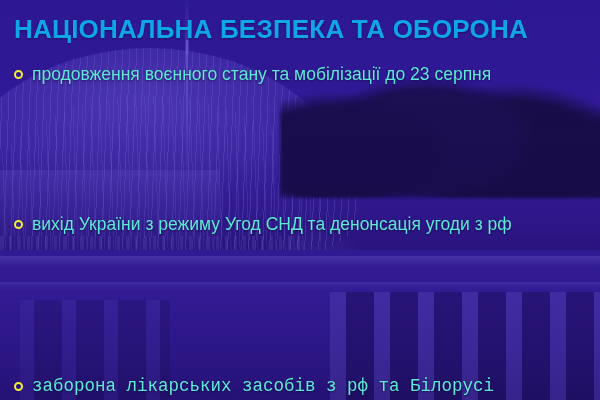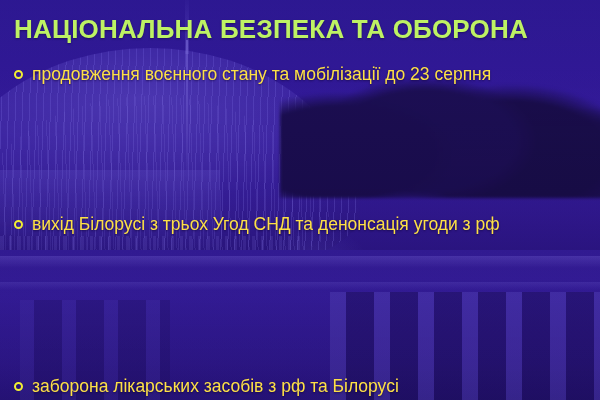--- a/index.html
+++ b/index.html
@@ -120,21 +120,21 @@
   .wash2{
     position:absolute;inset:0;
     background:linear-gradient(180deg,rgba(90,50,230,.16),rgba(50,20,150,.10));
   }
 
   
   .content{position:absolute;inset:0;}
 
   .heading{
     position:absolute;
-    color:#bef264;
+    color:#0ea5e9;
     font-weight:bold;
     letter-spacing:.2px;
     white-space:nowrap;
     text-shadow:0 1px 2px rgba(20,8,60,.55);
   }
   #heading-1{left:14px;top:14px;font-size:26px;}
   #heading-2{left:14px;top:333px;font-size:26px;}
 
   .bullet-row{
     position:absolute;
@@ -145,31 +145,31 @@
   .bullet-marker{
     flex:0 0 auto;
     width:9px;height:9px;
     margin-top:7px;margin-right:9px;
     border:2px solid #f2ef33;
     border-radius:50%;
     background:transparent;
     box-sizing:border-box;
   }
   .bullet-text{
-    color:#fde047;
+    color:#5eead4;
     font-size:17.5px;
     line-height:23px;
     font-weight:normal;
     text-shadow:0 1px 2px rgba(18,6,55,.65);
     max-width:562px;
   }
   #bullet-0{top:63px;}
   #bullet-1{top:143px;}
   #bullet-2{top:213px;}
-  #bullet-3{top:375px;}
+  #bullet-3{top:375px;font-family:Liberation Mono, monospace;}
 </style>
 </head>
 <body>
 
 <div id="slide">
 
   <div class="bg">
     <div class="sky"></div>
     <div class="dome"></div>
     <div class="dome2"></div>
@@ -193,21 +193,21 @@
     <div class="heading" id="heading-1">НАЦІОНАЛЬНА БЕЗПЕКА ТА ОБОРОНА</div>
 
     <div class="bullet-row" id="bullet-0">
       <span class="bullet-marker"></span>
       <span class="bullet-text">продовження воєнного стану та мобілізації  до 23 серпня</span>
     </div>
 
 
     <div class="bullet-row" id="bullet-2">
       <span class="bullet-marker"></span>
-      <span class="bullet-text">вихід Білорусі з трьох Угод СНД та денонсація угоди з рф</span>
+      <span class="bullet-text">вихід України з режиму Угод СНД та денонсація угоди з рф</span>
     </div>
 
 
     <div class="bullet-row" id="bullet-3">
       <span class="bullet-marker"></span>
       <span class="bullet-text">заборона лікарських засобів з рф та Білорусі</span>
     </div>
 
   </div>
 </div>

